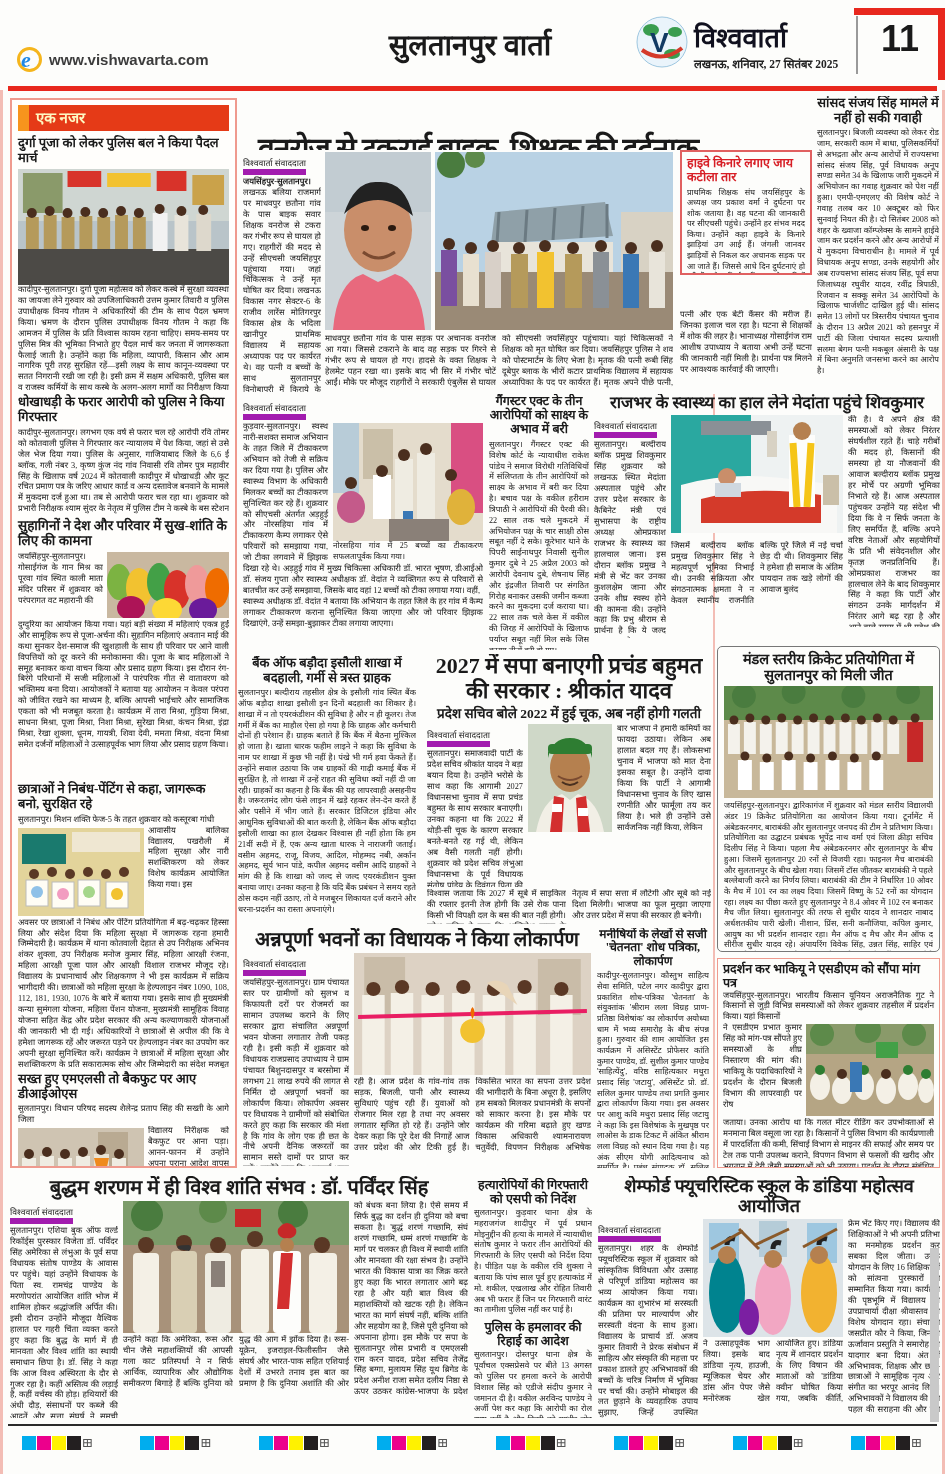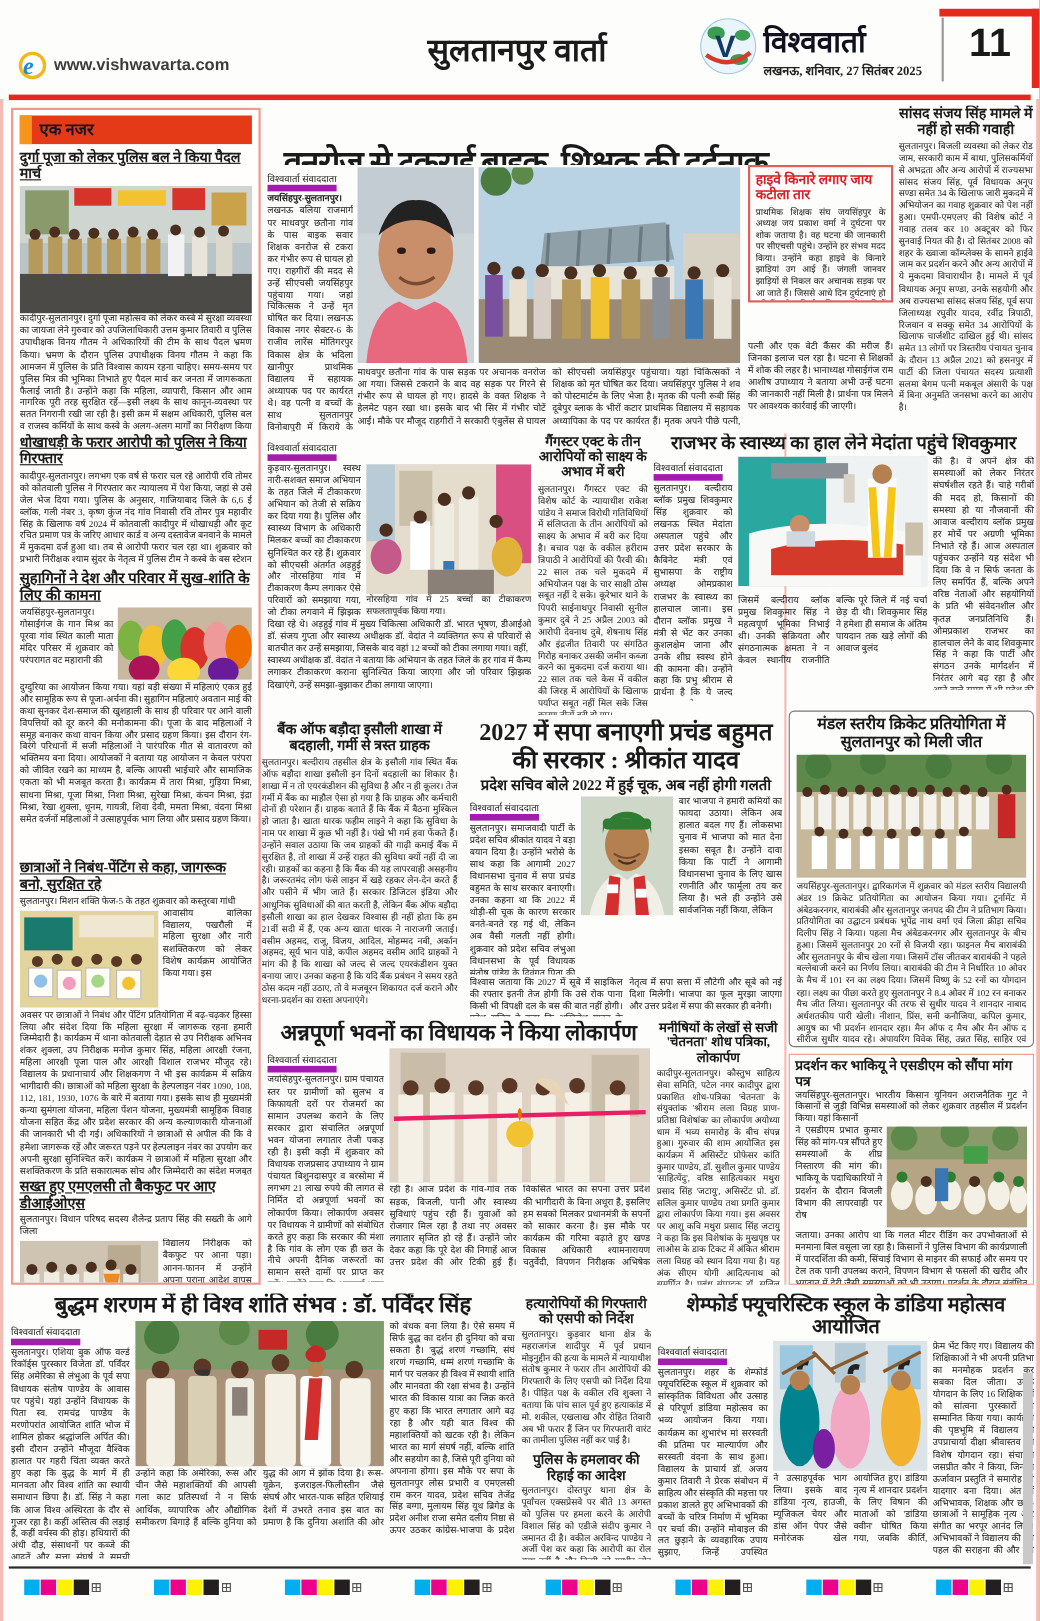--- a/index.html
+++ b/index.html
@@ -16,22 +16,22 @@
   .pgdiv{position:absolute;left:856px;top:16px;width:2px;height:58px;background:#9a9a9a;}
   .pgnum{position:absolute;left:868px;top:18px;width:64px;text-align:center;font-size:36px;font-weight:900;font-family:"Liberation Sans",sans-serif;}
   .redL-h{position:absolute;left:854px;top:8px;width:91px;height:7px;background:#e8281e;}
   .redL-v{position:absolute;left:938px;top:8px;width:7px;height:72px;background:#e8281e;}
   .red-rule{position:absolute;left:8px;top:86px;width:929px;height:5px;background:#e8281e;}
   
   .sidebar{position:absolute;left:10px;top:98px;width:227px;height:1070px;border:2px solid #ef9a8e;
            padding:5px 6px;box-sizing:border-box;overflow:hidden;background:#fffefc;}
   .eknajar{position:relative;height:26px;background:#e53a17;margin-bottom:5px;}
   .eknajar .sq{position:absolute;left:0;top:0;width:11px;height:26px;background:#f7941d;}
-  .eknajar .t{position:absolute;left:18px;top:2px;color:#0f172a;font-weight:900;font-size:15px;}
-  .sb-head{font-weight:900;font-size:13px;line-height:1.15;margin:4px 0 3px;text-decoration:underline;}
+  .eknajar .t{position:absolute;left:18px;top:2px;color:#fef9c3;font-weight:900;font-size:15px;}
+  .sb-head{font-weight:900;font-size:13px;line-height:1.15;margin:4px 0 3px;}
   .sb-head.big{font-size:13.5px;}
   .bt{font-size:8.3px;line-height:1.32;text-align:justify;}
   .photo{background:#ddd;overflow:hidden;}
   .photo svg{display:block;width:100%;height:100%;}
   .art{position:absolute;overflow:hidden;}
   .hd{font-weight:900;text-align:center;line-height:1.12;}
   .byl{font-weight:normal;font-size:8.6px;border-bottom:6px solid #a21caf;display:inline-block;margin-bottom:2px;}
   .dl{font-weight:bold;}
   .flexr{display:flex;gap:5px;}
   .c2{column-count:2;column-gap:6px;}

